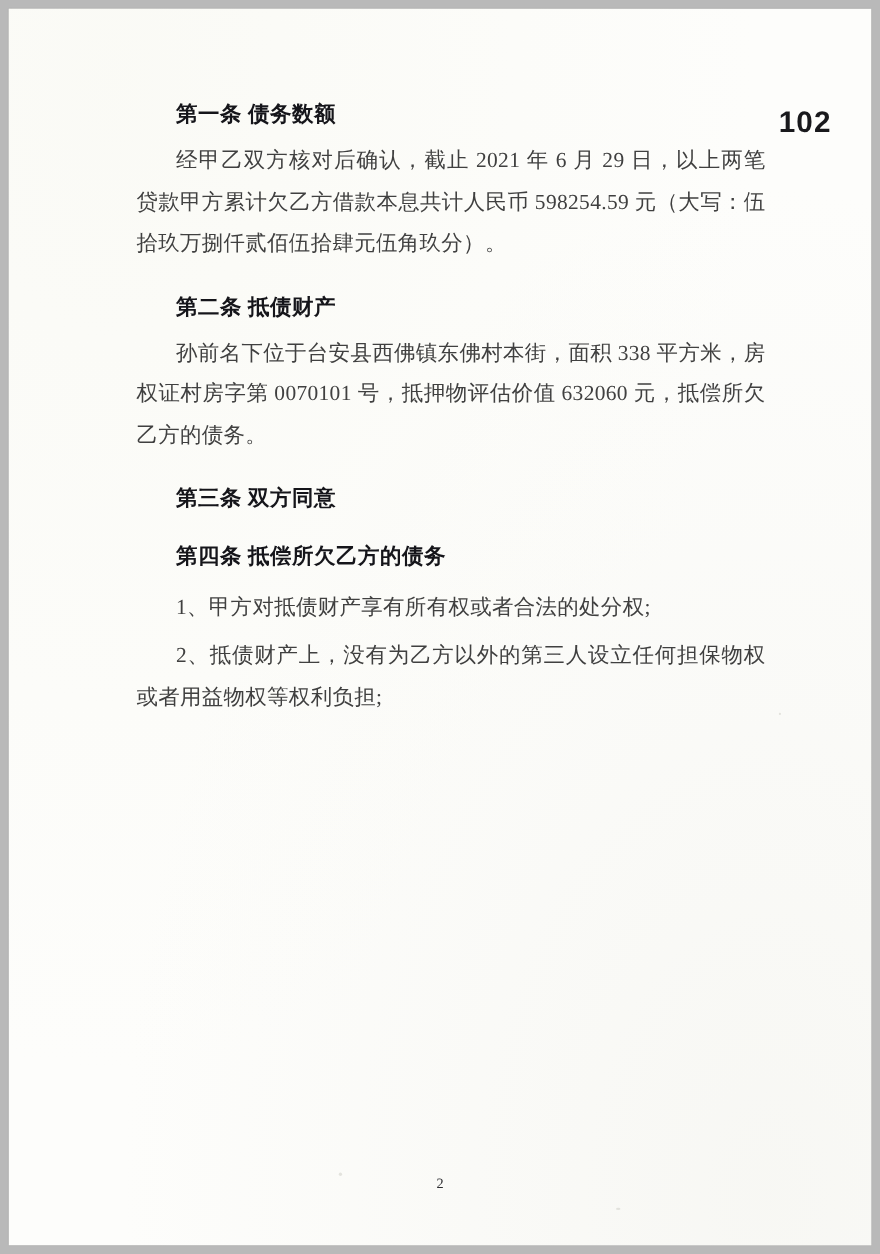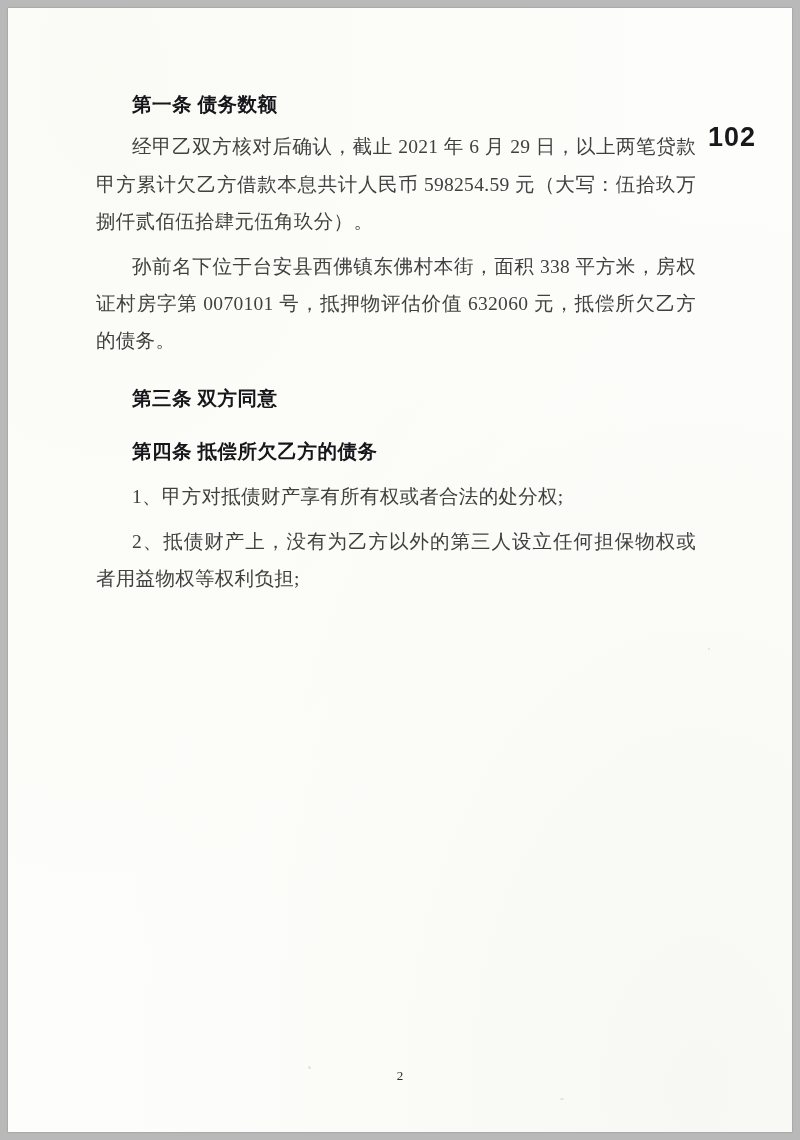--- a/index.html
+++ b/index.html
@@ -29,27 +29,27 @@
       radial-gradient(ellipse at 12% 6%, rgba(250,250,245,0.9) 0%, rgba(253,253,250,0) 60%),
       radial-gradient(ellipse at 88% 96%, rgba(246,246,242,0.8) 0%, rgba(253,253,250,0) 60%);
     pointer-events: none;
   }
   .content {
     position: absolute;
     left: 0;
     top: 0;
     right: 0;
     bottom: 0;
-    padding: 82px 96px 0 88px;
+    padding: 82px 96px 0 116px;
     box-sizing: border-box;
   }
   .page-number-stamp {
     position: absolute;
     right: 36px;
-    top: 114px;
+    top: 88px;
     font-family: "Liberation Sans", "DejaVu Sans", sans-serif;
     font-weight: bold;
     font-size: 27px;
     color: #19191c;
     letter-spacing: 1px;
   }
   .heading {
     font-size: 19.5px;
     font-weight: bold;
     color: #15151a;
@@ -105,20 +105,21 @@
   <div class="speck" style="left:552px; top:1090px; width:4px; height:2px;"></div>
   <div class="speck" style="left:700px; top:640px; width:2px; height:2px;"></div>
 
   <div class="page-number-stamp">102</div>
 
   <div class="content">
 
     <h2 class="heading">第一条  债务数额</h2>
     <p class="para">经甲乙双方核对后确认，截止 2021 年 6 月 29 日，以上两笔贷款甲方累计欠乙方借款本息共计人民币 598254.59 元（大写：伍拾玖万捌仟贰佰伍拾肆元伍角玖分）。</p>
 
+    <h2 class="heading space-above">第二条  抵债财产</h2>
     <p class="para">孙前名下位于台安县西佛镇东佛村本街，面积 338 平方米，房权证村房字第 0070101 号，抵押物评估价值 632060 元，抵偿所欠乙方的债务。</p>
 
     <h2 class="heading space-above">第三条   双方同意</h2>
 
     <h2 class="heading space-above">第四条   抵偿所欠乙方的债务</h2>
     <div class="blocklist">
       <p class="para list-item">1、甲方对抵债财产享有所有权或者合法的处分权;</p>
       <p class="para list-item">2、抵债财产上，没有为乙方以外的第三人设立任何担保物权或者用益物权等权利负担;</p>
     </div>
   </div>

